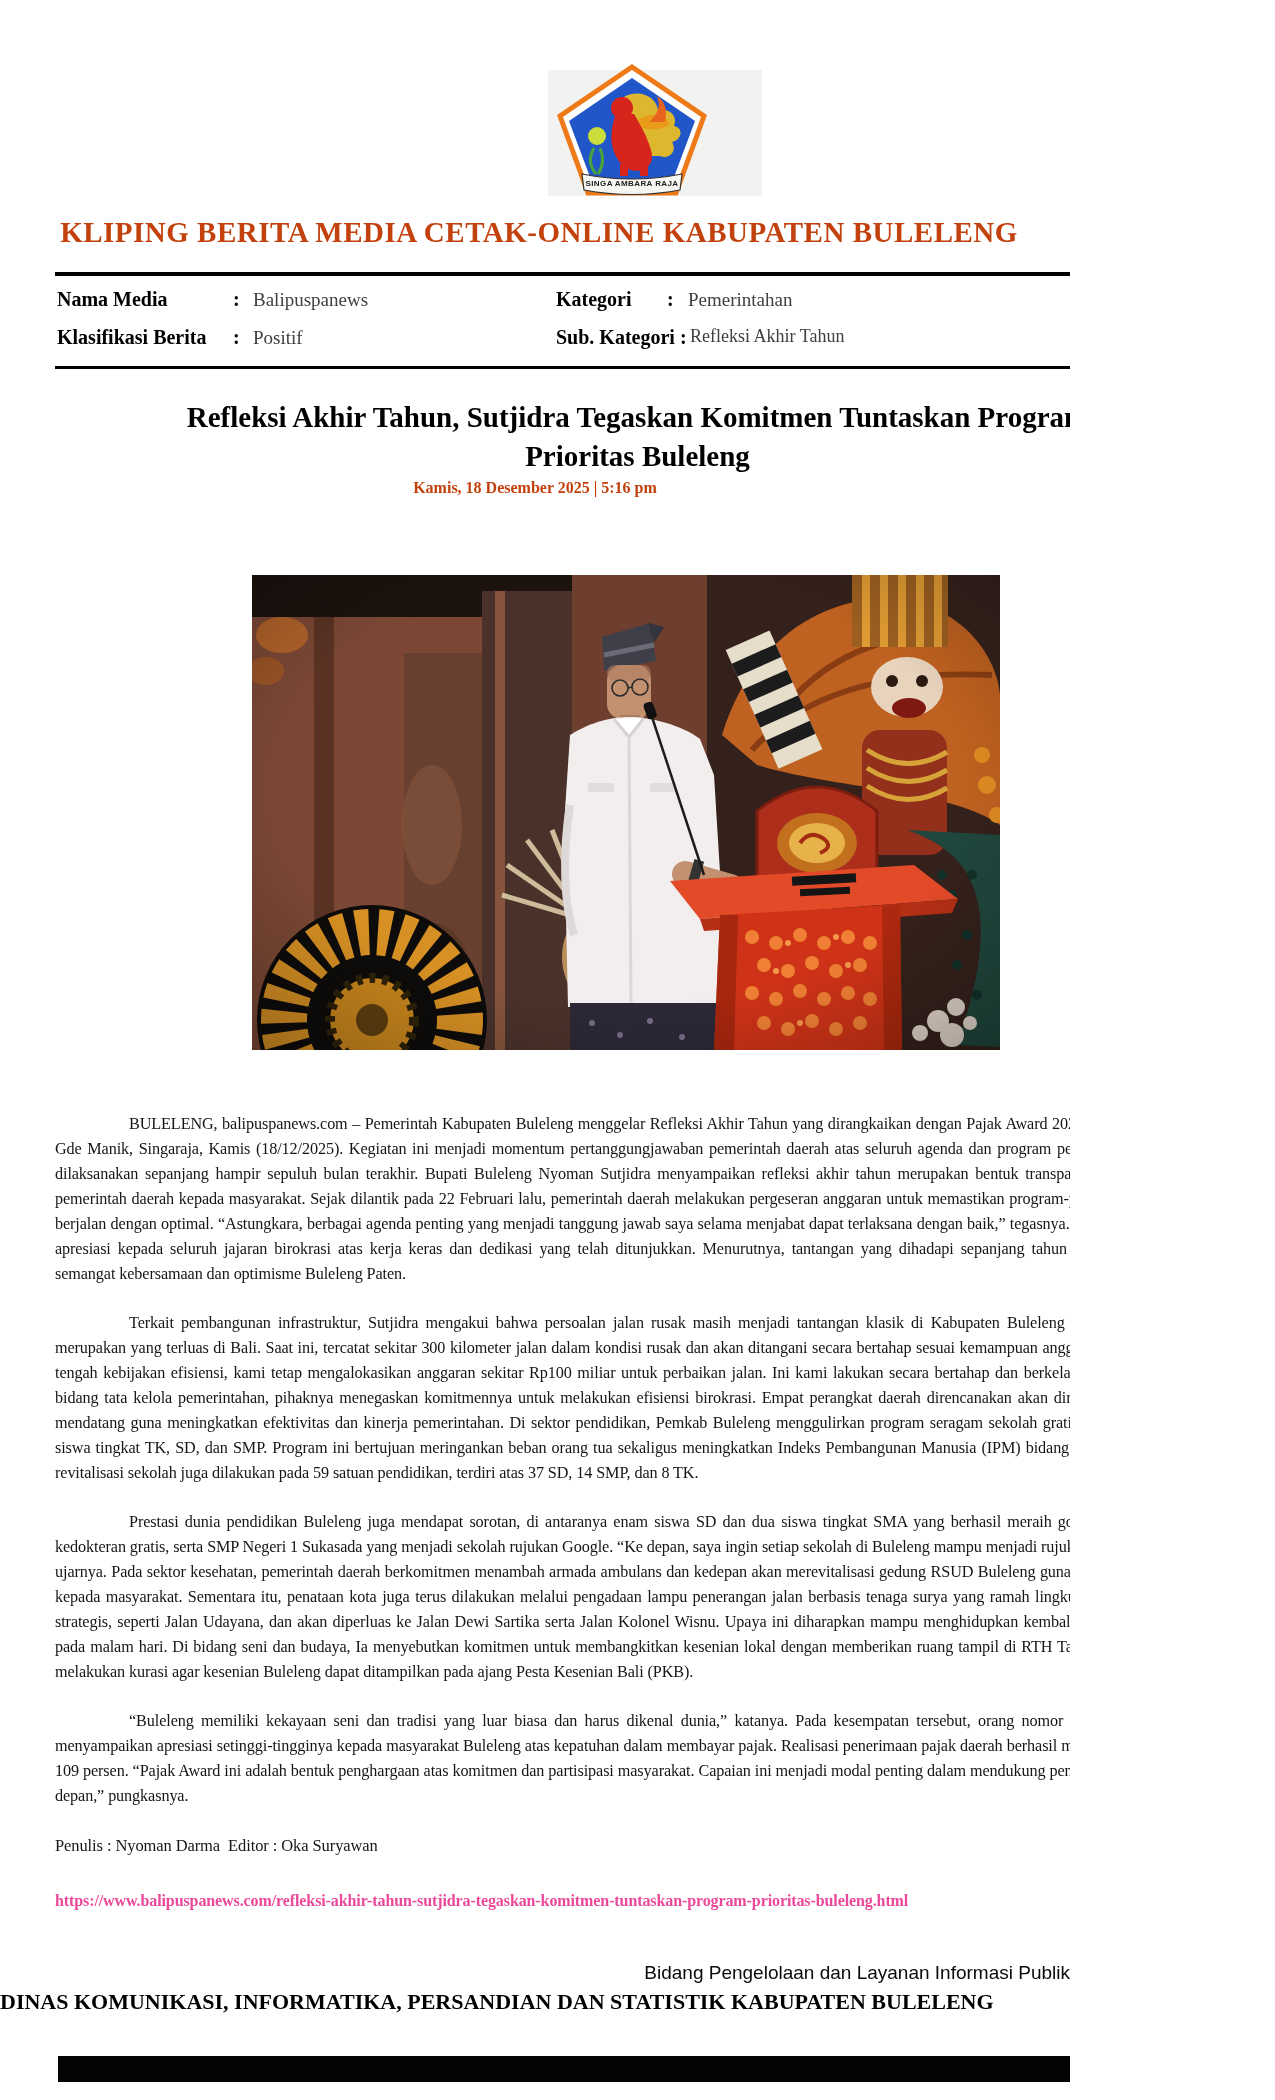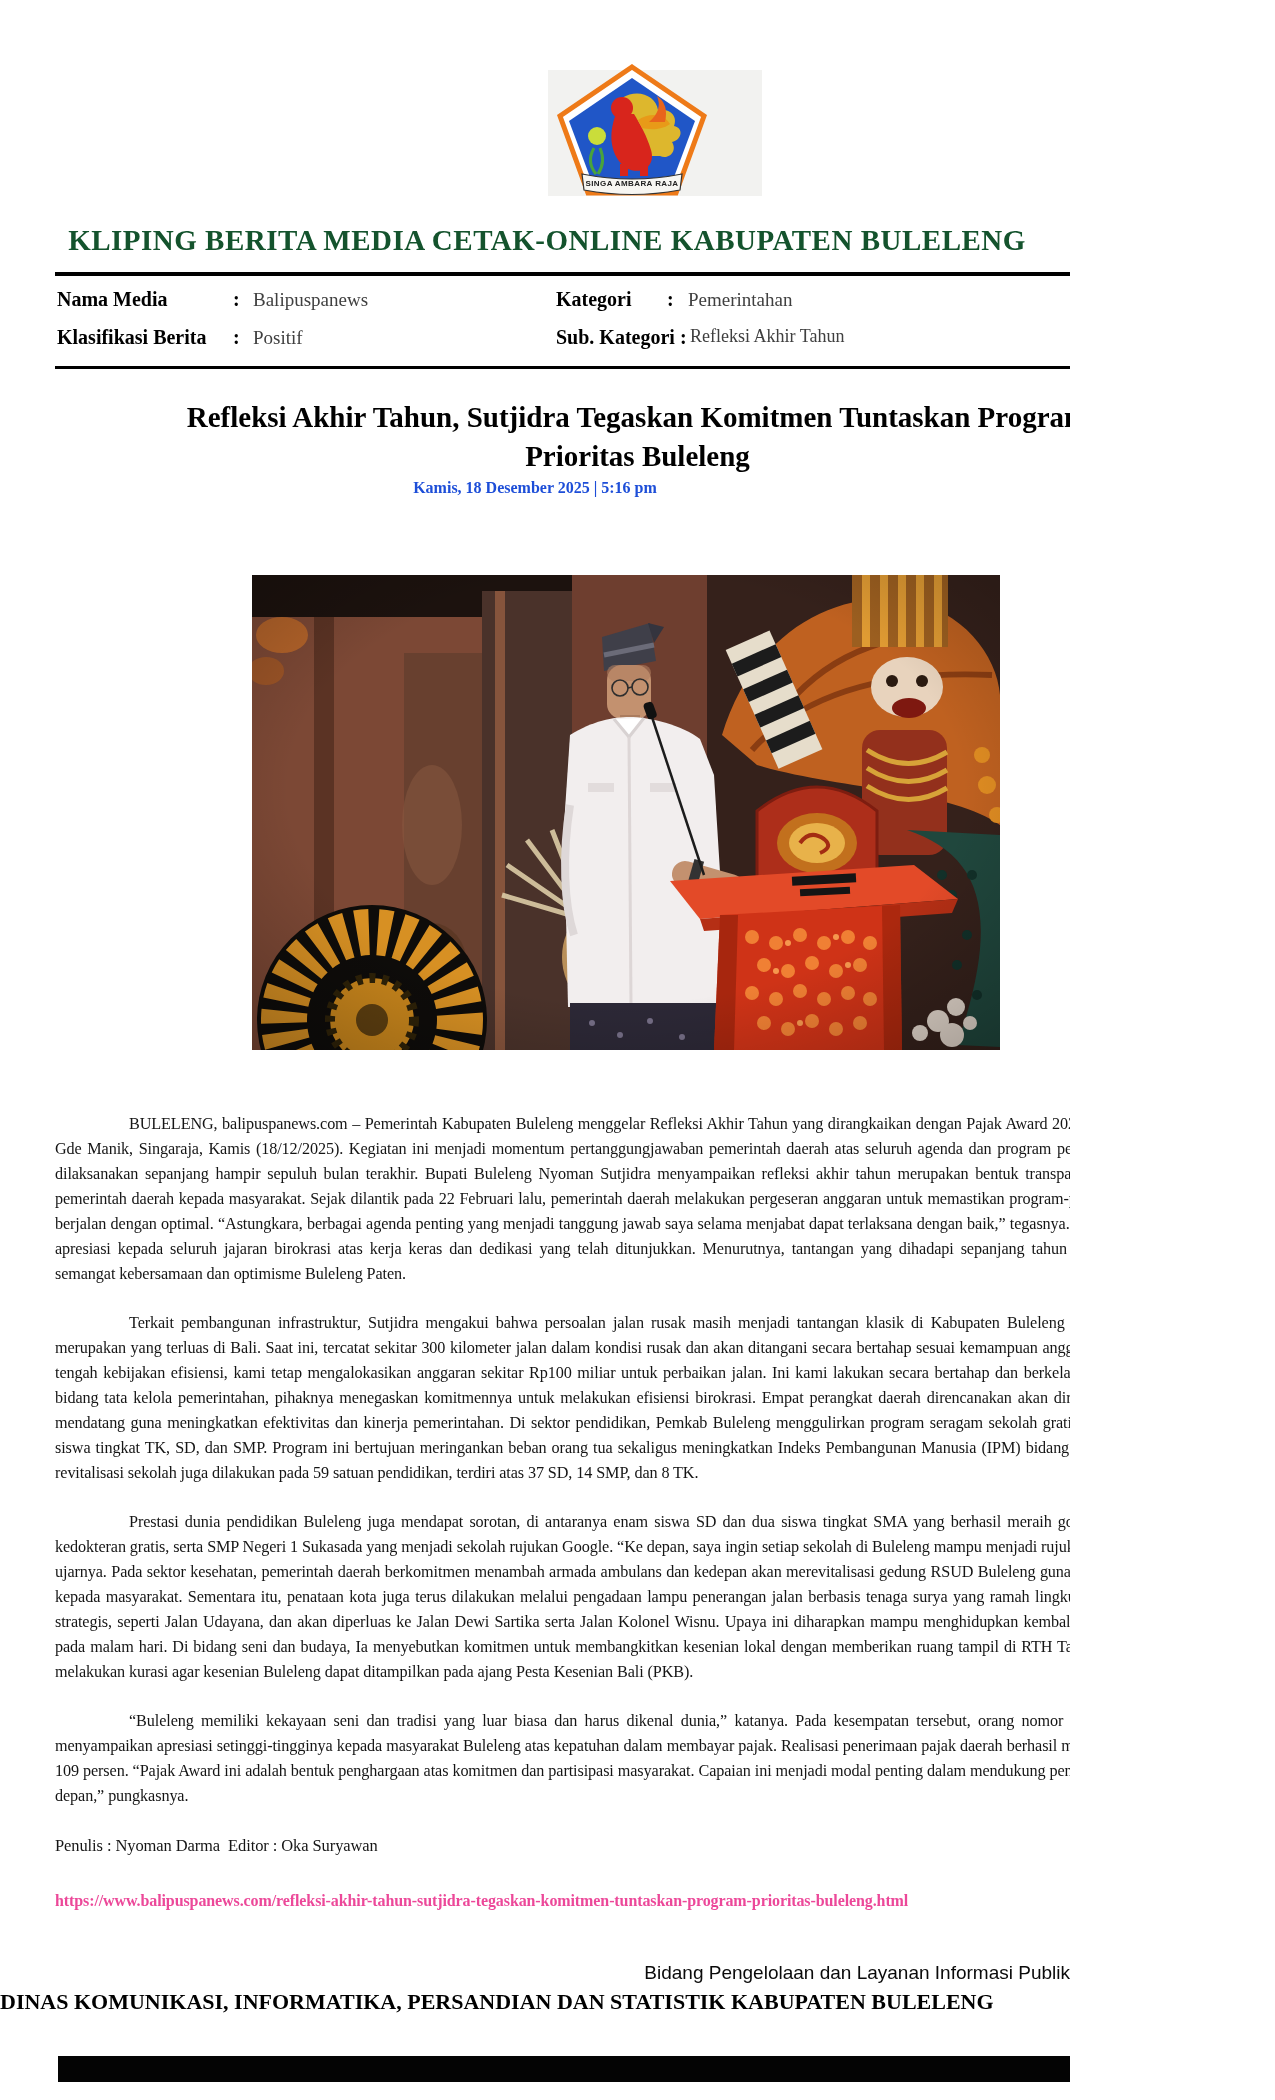--- a/index.html
+++ b/index.html
@@ -1,30 +1,30 @@
 <!DOCTYPE html>
 <html><head>
 <meta charset="utf-8">
 <style>
   html,body{margin:0;padding:0;background:#ffffff;}
   .page{position:relative;width:1070px;height:2100px;background:#ffffff;overflow:hidden;
         font-family:"Liberation Serif",serif;color:#121212;}
   .logo-backdrop{position:absolute;left:548px;top:70px;width:214px;height:126px;background:#f2f2f0;}
   .logo-svg{position:absolute;left:552px;top:64px;width:160px;height:134px;}
-  .doc-title{position:absolute;top:212px;left:0;width:100%;text-align:center;margin:12px;
-             font-size:29px;font-weight:bold;letter-spacing:.5px;color:#14532d;}
+  .doc-title{position:absolute;top:212px;left:0;width:100%;text-align:center;margin:4px;
+             font-size:29px;font-weight:bold;letter-spacing:.5px;color:#c2410c;}
   .rule{position:absolute;left:55px;width:1165px;background:#000;}
   .rule-top{top:272px;height:4px;}
   .rule-bottom{top:366px;height:3px;}
   .meta-label{position:absolute;font-weight:bold;font-size:20px;color:#000;white-space:nowrap;}
   .meta-value{position:absolute;font-size:19px;color:#404040;white-space:nowrap;}
   .headline{position:absolute;top:398px;left:137px;width:1001px;margin:0;text-align:center;
             font-size:29px;line-height:39px;font-weight:bold;color:#000;}
   .dateline{position:absolute;top:479px;left:0;width:100%;text-align:center;
-            font-size:16px;font-weight:bold;color:#1d4ed8;}
+            font-size:16px;font-weight:bold;color:#c2410c;}
   .photo{position:absolute;left:252px;top:575px;width:748px;height:475px;overflow:hidden;}
   .photo svg{display:block;width:100%;height:100%;}
   .body-text{position:absolute;left:55px;top:1112px;width:1165px;text-align:justify;
              font-size:16.2px;line-height:25px;letter-spacing:-0.1px;color:#151515;}
   .body-text p{margin:0 0 24px 0;text-indent:74px;}
   .byline{font-size:16.5px;margin-top:10px;white-space:pre-wrap;text-align:left;}
   .url{font-size:16px;font-weight:bold;margin-top:30px;word-break:break-all;text-align:left;color:#ec4899;}
   .footer-line1{position:absolute;top:1962px;left:0;width:100%;text-align:right;
                 font-family:"Liberation Sans",sans-serif;font-size:19px;color:#0a0a0a;}
   .footer-line2{position:absolute;top:1989px;left:0;width:100%;

